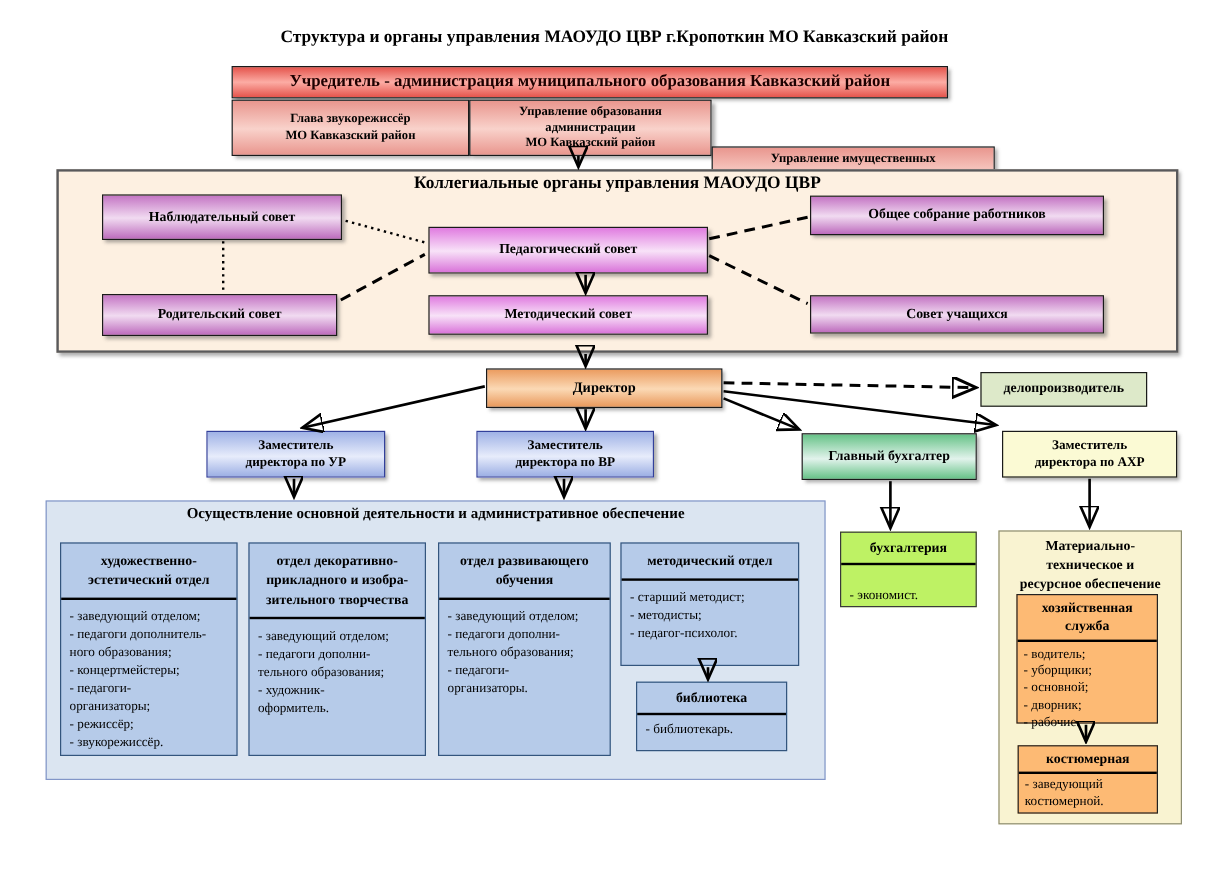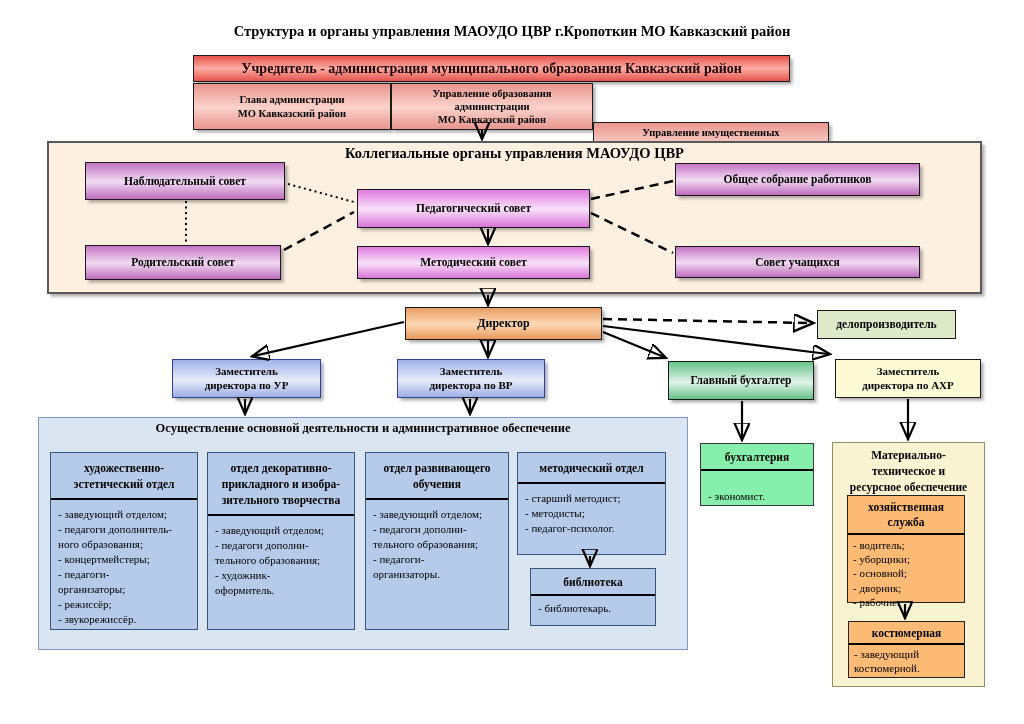--- a/index.html
+++ b/index.html
@@ -34,38 +34,38 @@
     position:absolute; box-sizing:border-box;
     border:1.4px solid #33557d; background:#b6cbe9;
   }
   .dept-title {
     font-weight:bold; text-align:center; white-space:pre-line;
     padding:7px 2px 6px; border-bottom:2.2px solid #000;
     font-size:11.5px; line-height:1.4;
   }
   .dept-list { padding:7px 3px 4px 7px; font-size:11px; line-height:1.36; text-align:left; }
   .dept-list div { white-space:pre-line; }
-  .acc  { border-color:#3a3a3a; background:#86efac; }
+  .acc  { border-color:#3a3a3a; background:#bef264; }
   .ylw  { border:1.5px solid #222; background:#fdba74; }
   .mto  { position:absolute; box-sizing:border-box; background:#f9f3d1; border:1.6px solid #8d8d70; }
   .mto-title { position:absolute; width:100%; top:5px; text-align:center; font-weight:bold; font-size:11.5px; line-height:1.4; white-space:pre-line; }
   .page-title { position:absolute; top:23px; left:0; width:1024px; text-align:center; font-weight:bold; font-size:14.5px; }
   svg.wires { position:absolute; left:0; top:0; pointer-events:none; }
   svg.wires line, svg.wires path { stroke:#000; fill:none; }
   .solid { stroke-width:2.2; }
   .dash  { stroke-width:2.5; stroke-dasharray:9 6; }
   .dot   { stroke-width:2;   stroke-dasharray:2 3.5; }
 </style>
 </head>
 <body>
 
 <div class="page-title">Структура и органы управления МАОУДО ЦВР г.Кропоткин МО Кавказский район</div>
 
 <div class="gbox red-main shadow" style="left:193px;top:55px;width:597px;height:27px;">Учредитель - администрация муниципального образования Кавказский район</div>
-<div class="gbox red-sub shadow" style="left:193px;top:83px;width:198px;height:47px;">Глава администрации
+<div class="gbox red-sub shadow" style="left:193px;top:83px;width:198px;height:47px;">Глава звукорежиссёр
 МО Кавказский район</div>
 <div class="gbox red-sub shadow" style="left:391px;top:83px;width:202px;height:47px;">Управление образования
 администрации
 МО Кавказский район</div>
 <div class="gbox red-sub shadow" style="left:593px;top:83px;width:236px;height:47px;margin-top:39px;">Управление имущественных
 отношений администрации
 МО Кавказский район</div>
 
 <div class="collegial-bg shadow" style="left:47px;top:141px;width:935px;height:153px;"></div>
 <div class="collegial-title" style="top:145px;left:47px;width:935px;">Коллегиальные органы управления МАОУДО ЦВР</div>

